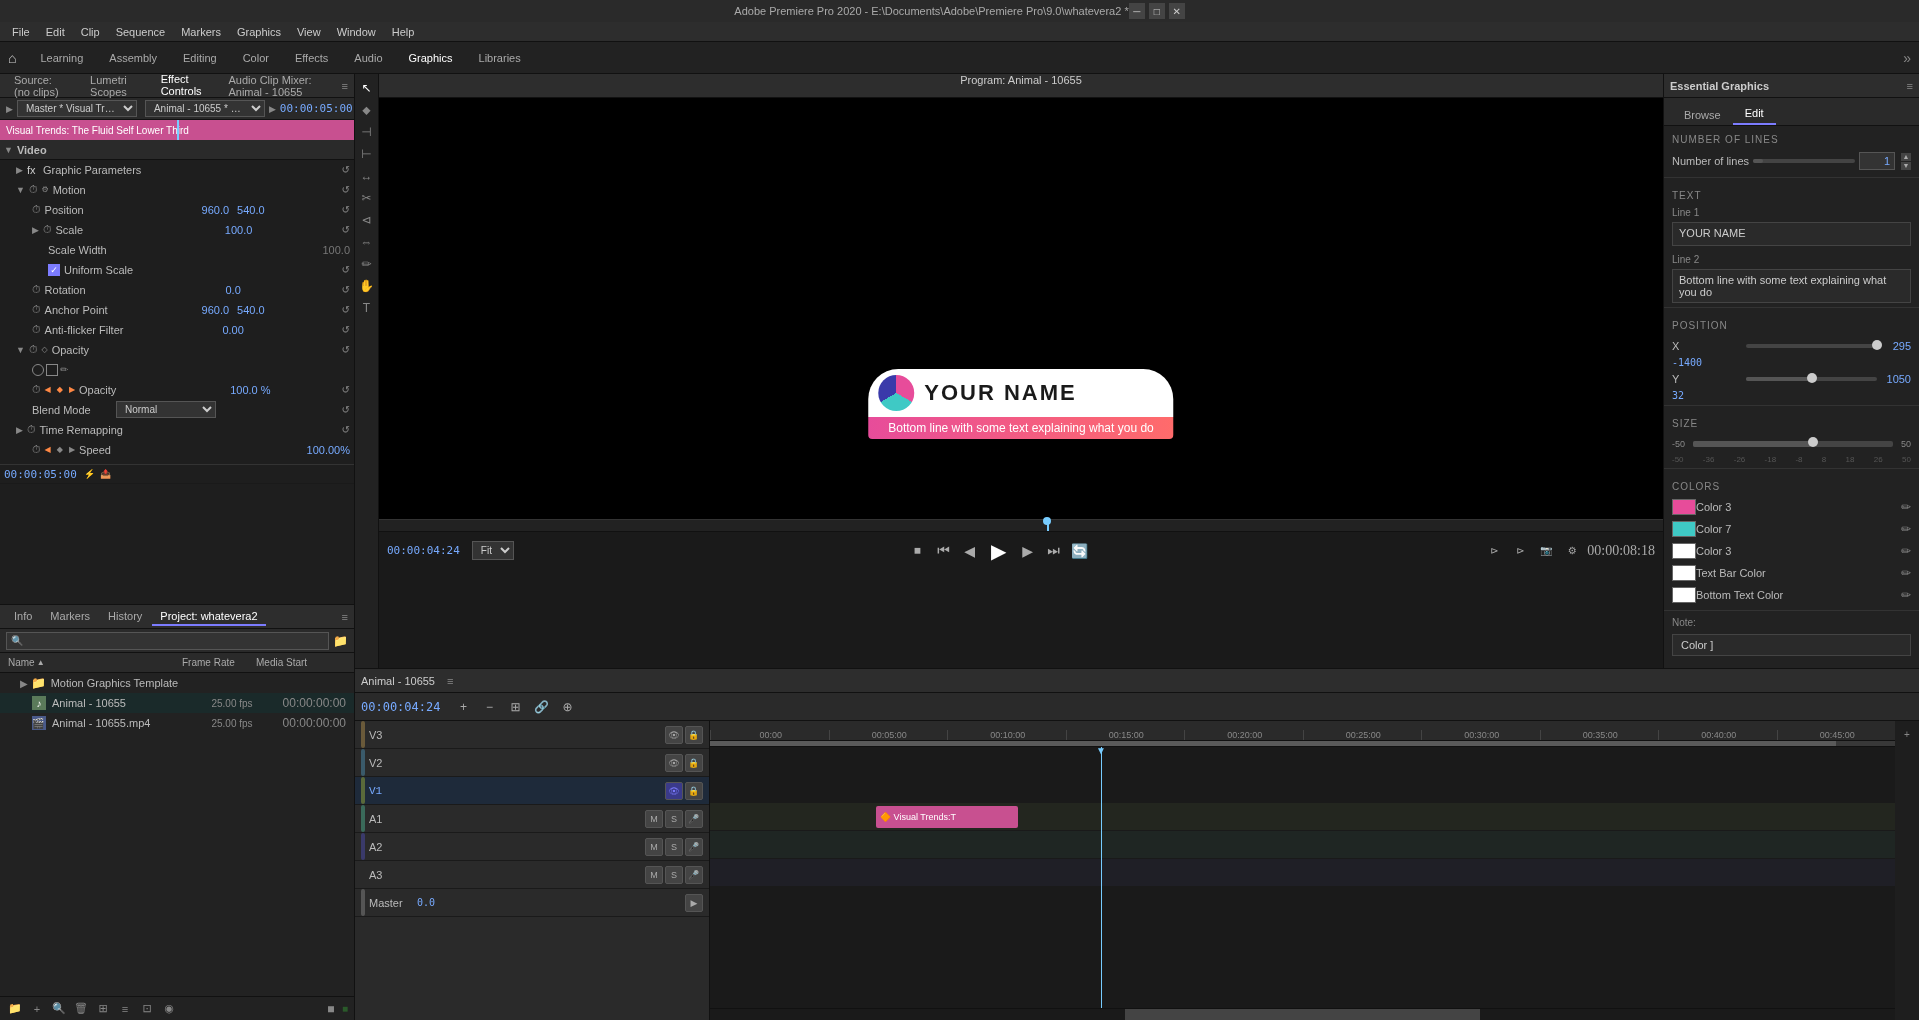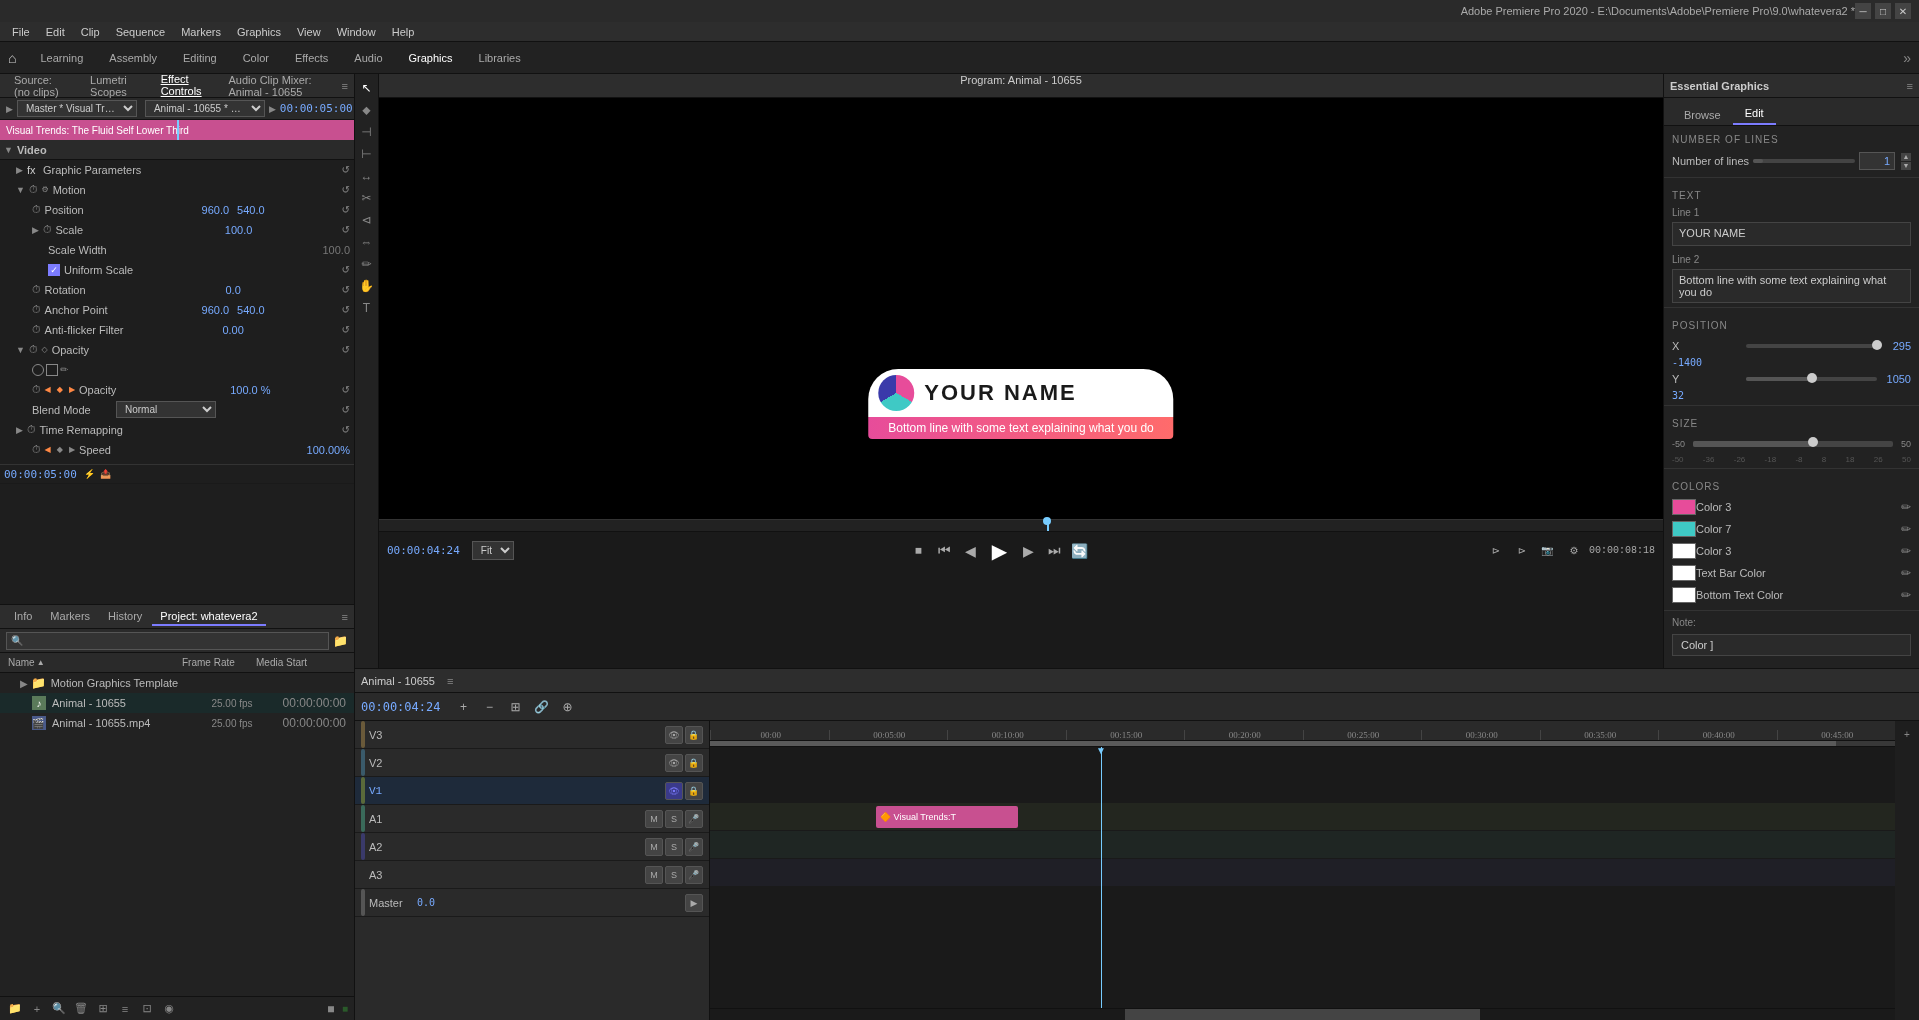--- a/index.html
+++ b/index.html
@@ -15,21 +15,21 @@
       flex-direction: column;
     }
 
     
     .title-bar {
       background: #2a2a2a;
       height: 22px;
       display: flex;
       align-items: center;
       padding: 0 8px;
-      justify-content: flex-end;
+      justify-content: center;
       flex-shrink: 0;
     }
     .title-bar-left { color: #aaa; font-size: 11px; }
     .title-bar-controls { display: flex; gap: 4px; }
     .title-bar-btn {
       width: 16px; height: 16px;
       background: #444;
       border: none;
       color: #ccc;
       font-size: 10px;
@@ -103,21 +103,20 @@
     }
     .panel-tab {
       padding: 2px 8px;
       color: #aaa;
       cursor: pointer;
       font-size: 11px;
     }
     .panel-tab.active {
       color: #fff;
       border-bottom: 2px solid #7c7cff;
-      text-decoration: underline;
     }
     .panel-header-icon { color: #888; cursor: pointer; }
 
     
     .track-header {
       background: #292929;
       height: 22px;
       display: flex;
       align-items: center;
       padding: 0 6px;
@@ -295,21 +294,21 @@
     }
     .play-btn {
       width: 28px; height: 28px;
       background: none;
       border: none;
       color: #fff;
       cursor: pointer;
       font-size: 20px;
       display: flex; align-items: center; justify-content: center;
     }
-    .duration-display { margin-left: auto; color: #aaa; font-family: Liberation Mono, monospace; font-size: 10px; }
+    .duration-display { margin-left: auto; color: #aaa; font-family: Liberation Serif, serif; font-size: 14px; }
 
     .timeline-header {
       background: #2d2d2d;
       height: 24px;
       display: flex;
       align-items: center;
       padding: 0 6px;
       gap: 8px;
       border-bottom: 1px solid #111;
       flex-shrink: 0;
@@ -375,21 +374,21 @@
       align-items: flex-end;
       padding-bottom: 2px;
       position: relative;
     }
     .tl-ruler-marks {
       position: absolute;
       left: 0; right: 0; bottom: 0;
       display: flex;
       color: #888;
       font-size: 9px;
-      font-family: Liberation Serif, serif;
+      font-family: Liberation Sans, sans-serif;
     }
     .ruler-mark {
       flex: 1;
       text-align: center;
       border-left: 1px solid #444;
       padding-left: 2px;
     }
 
     .tl-playhead {
       position: absolute;

